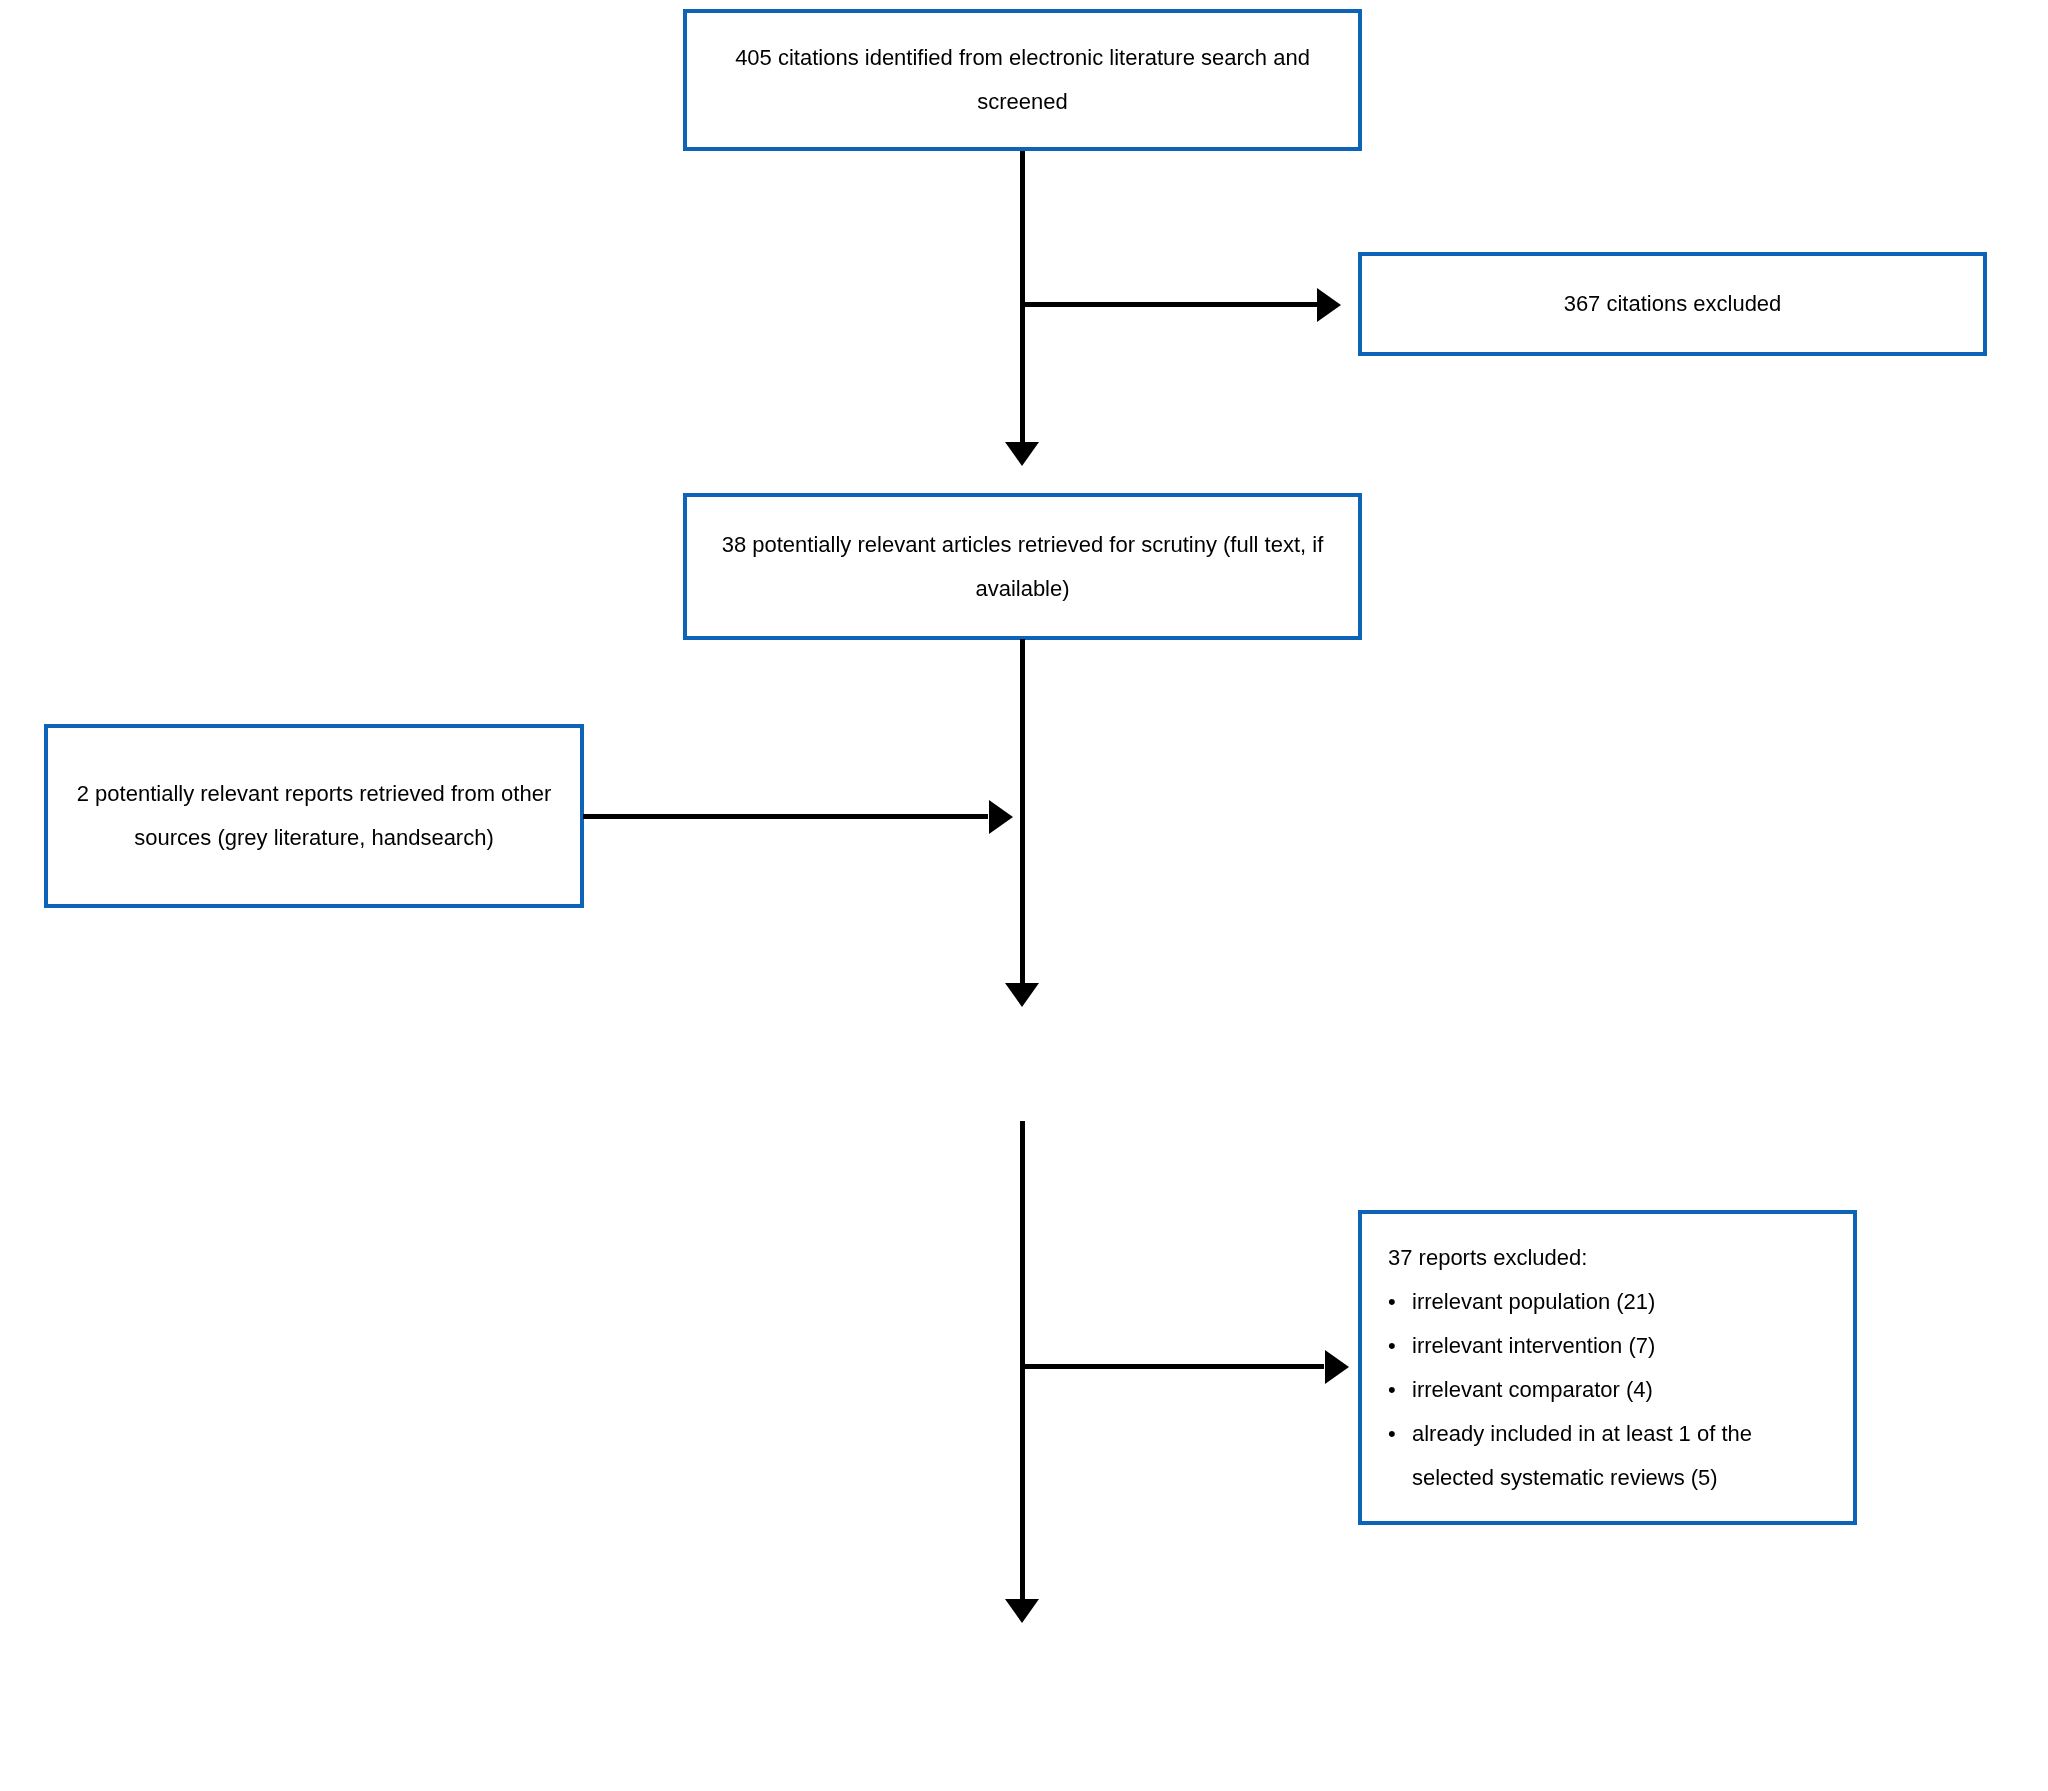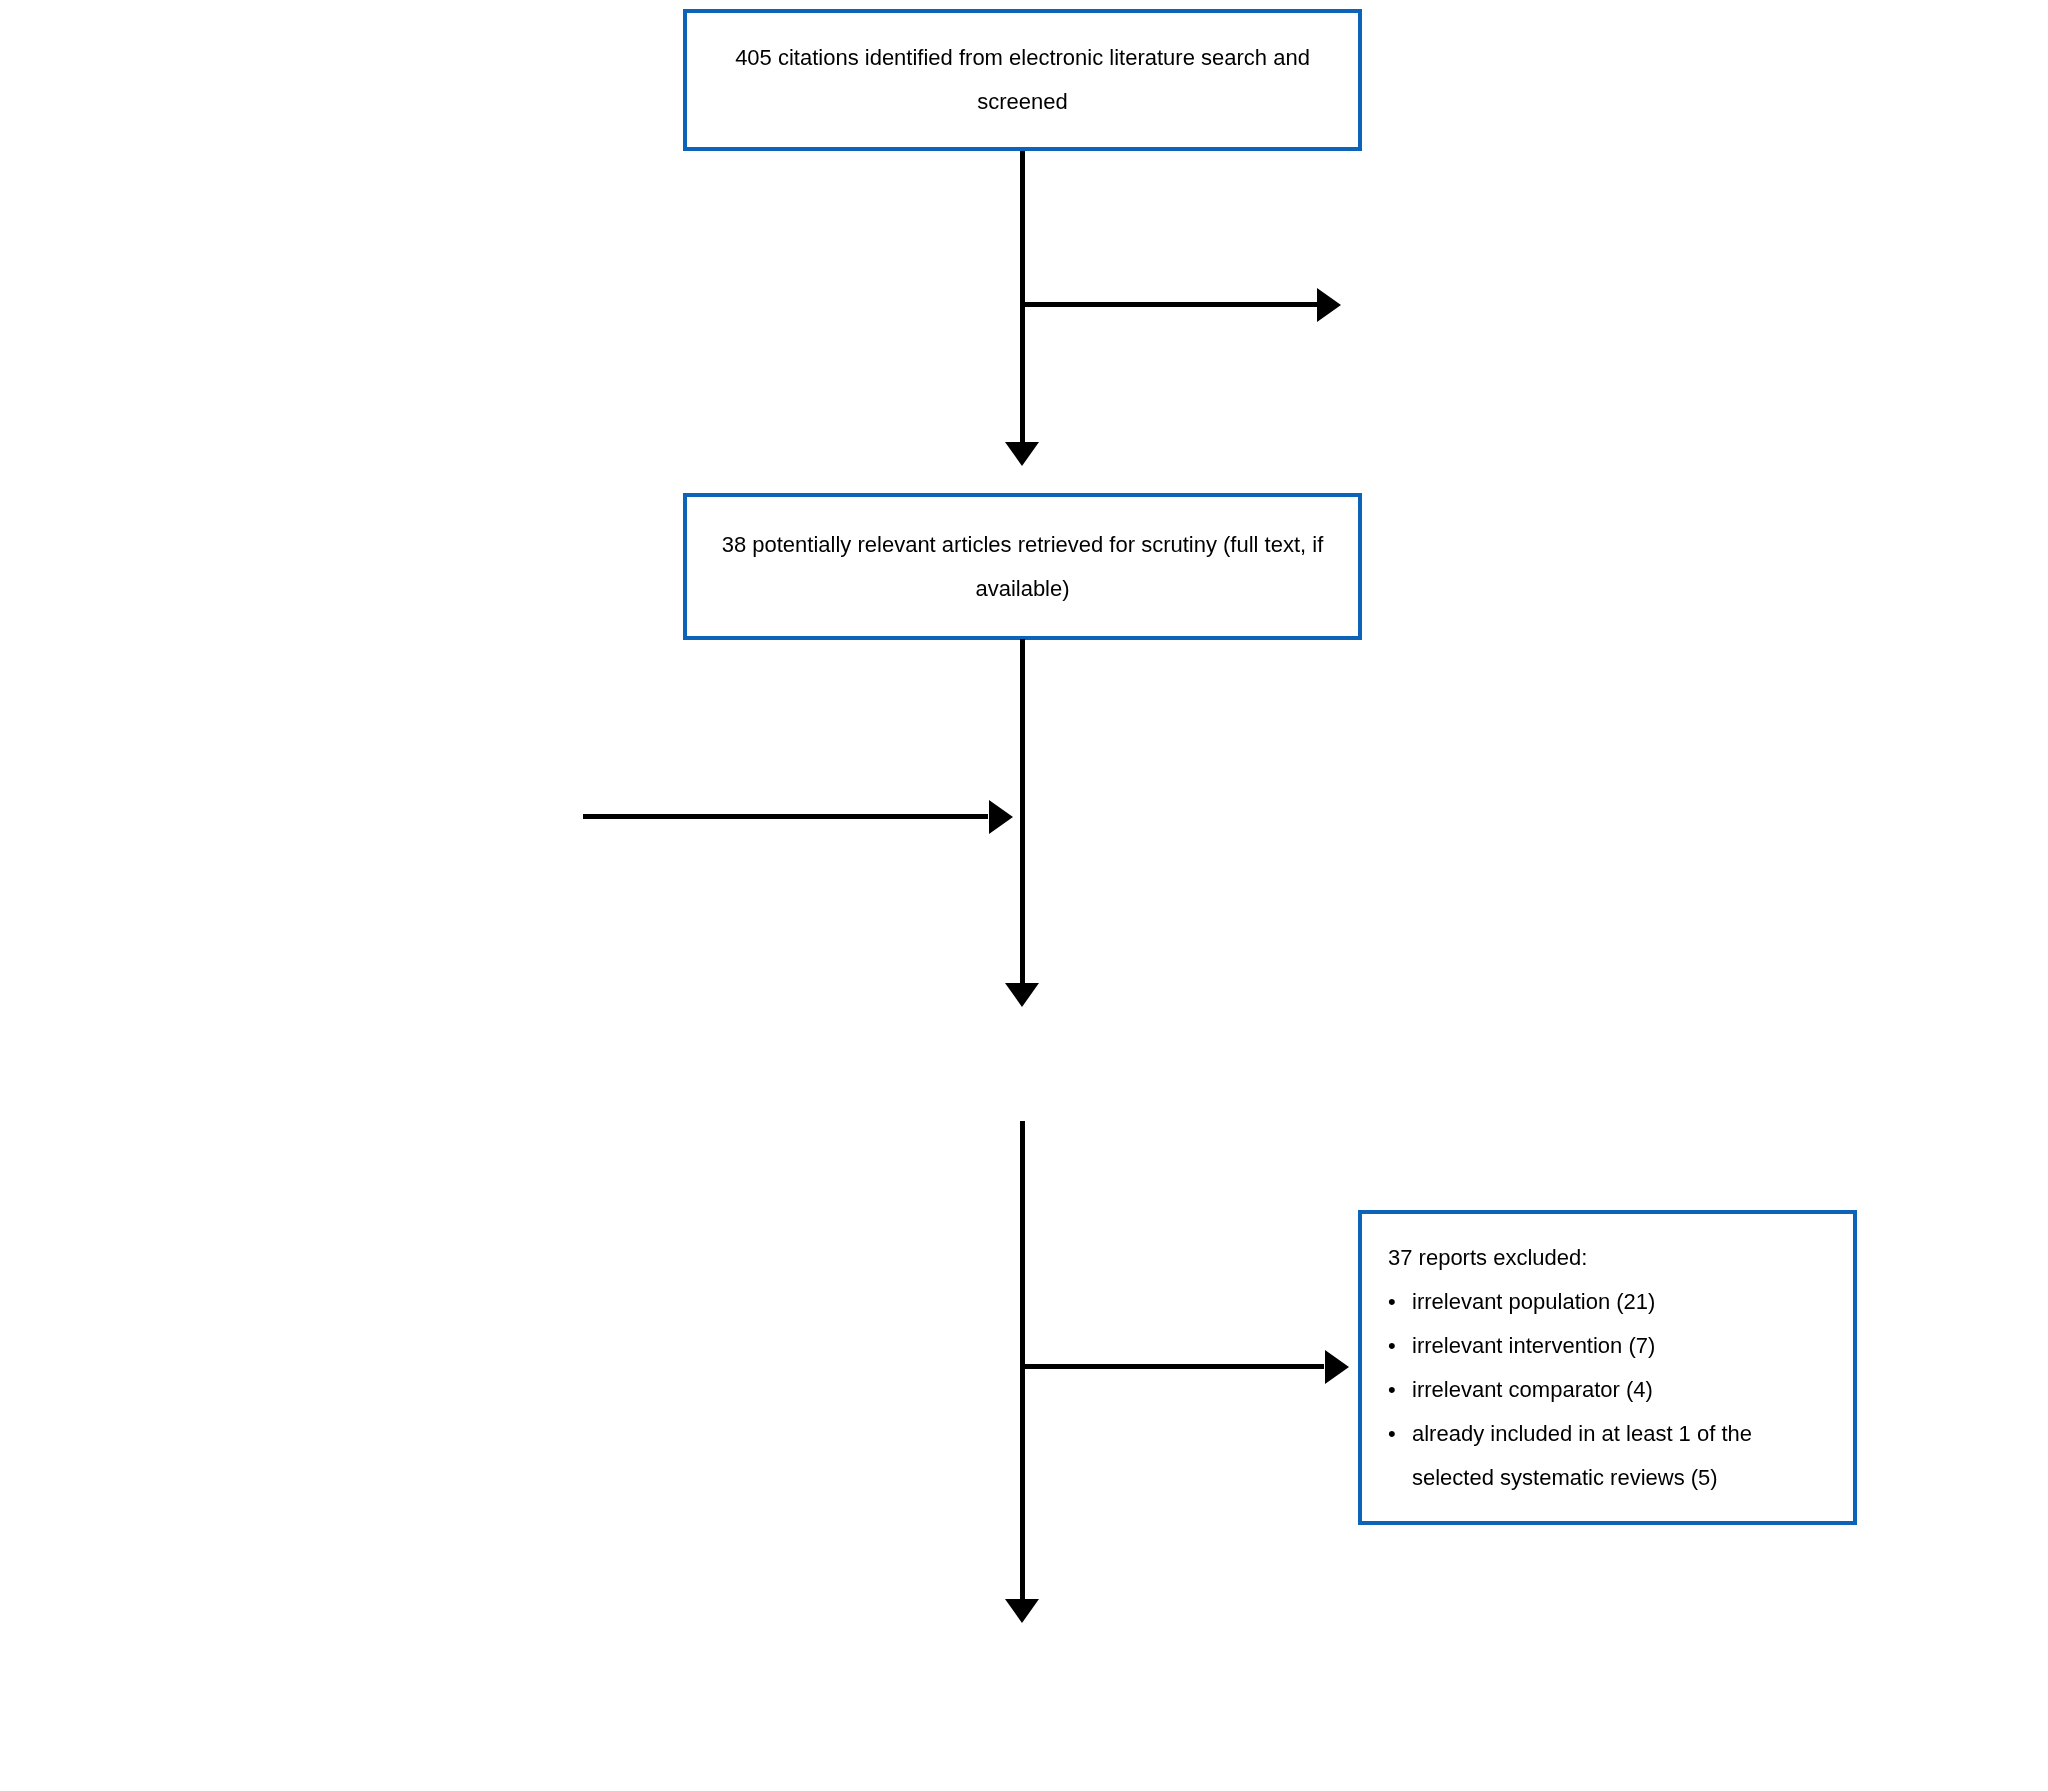--- a/index.html
+++ b/index.html
@@ -69,25 +69,31 @@
 </style>
 </head>
 <body>
 
 <div class="canvas">
 
   <div class="box b-identified">
     <span class="txt">405 citations identified from electronic literature search and screened</span>
   </div>
 
+  <div class="box b-citations-excluded">
+    <span class="txt">367 citations excluded</span>
+  </div>
 
   <div class="box b-articles-retrieved">
     <span class="txt">38 potentially relevant articles retrieved for scrutiny (full text, if available)</span>
   </div>
 
+  <div class="box b-other-sources">
+    <span class="txt">2 potentially relevant reports retrieved from other sources (grey literature, handsearch)</span>
+  </div>
 
 
   <div class="box b-reports-excluded">
     <div>37 reports excluded:</div>
     <ul class="bullet-list">
 
     <li>
         <span class="bullet-glyph">•</span>
         <span class="bullet-text">irrelevant population (21)</span>
       </li>

